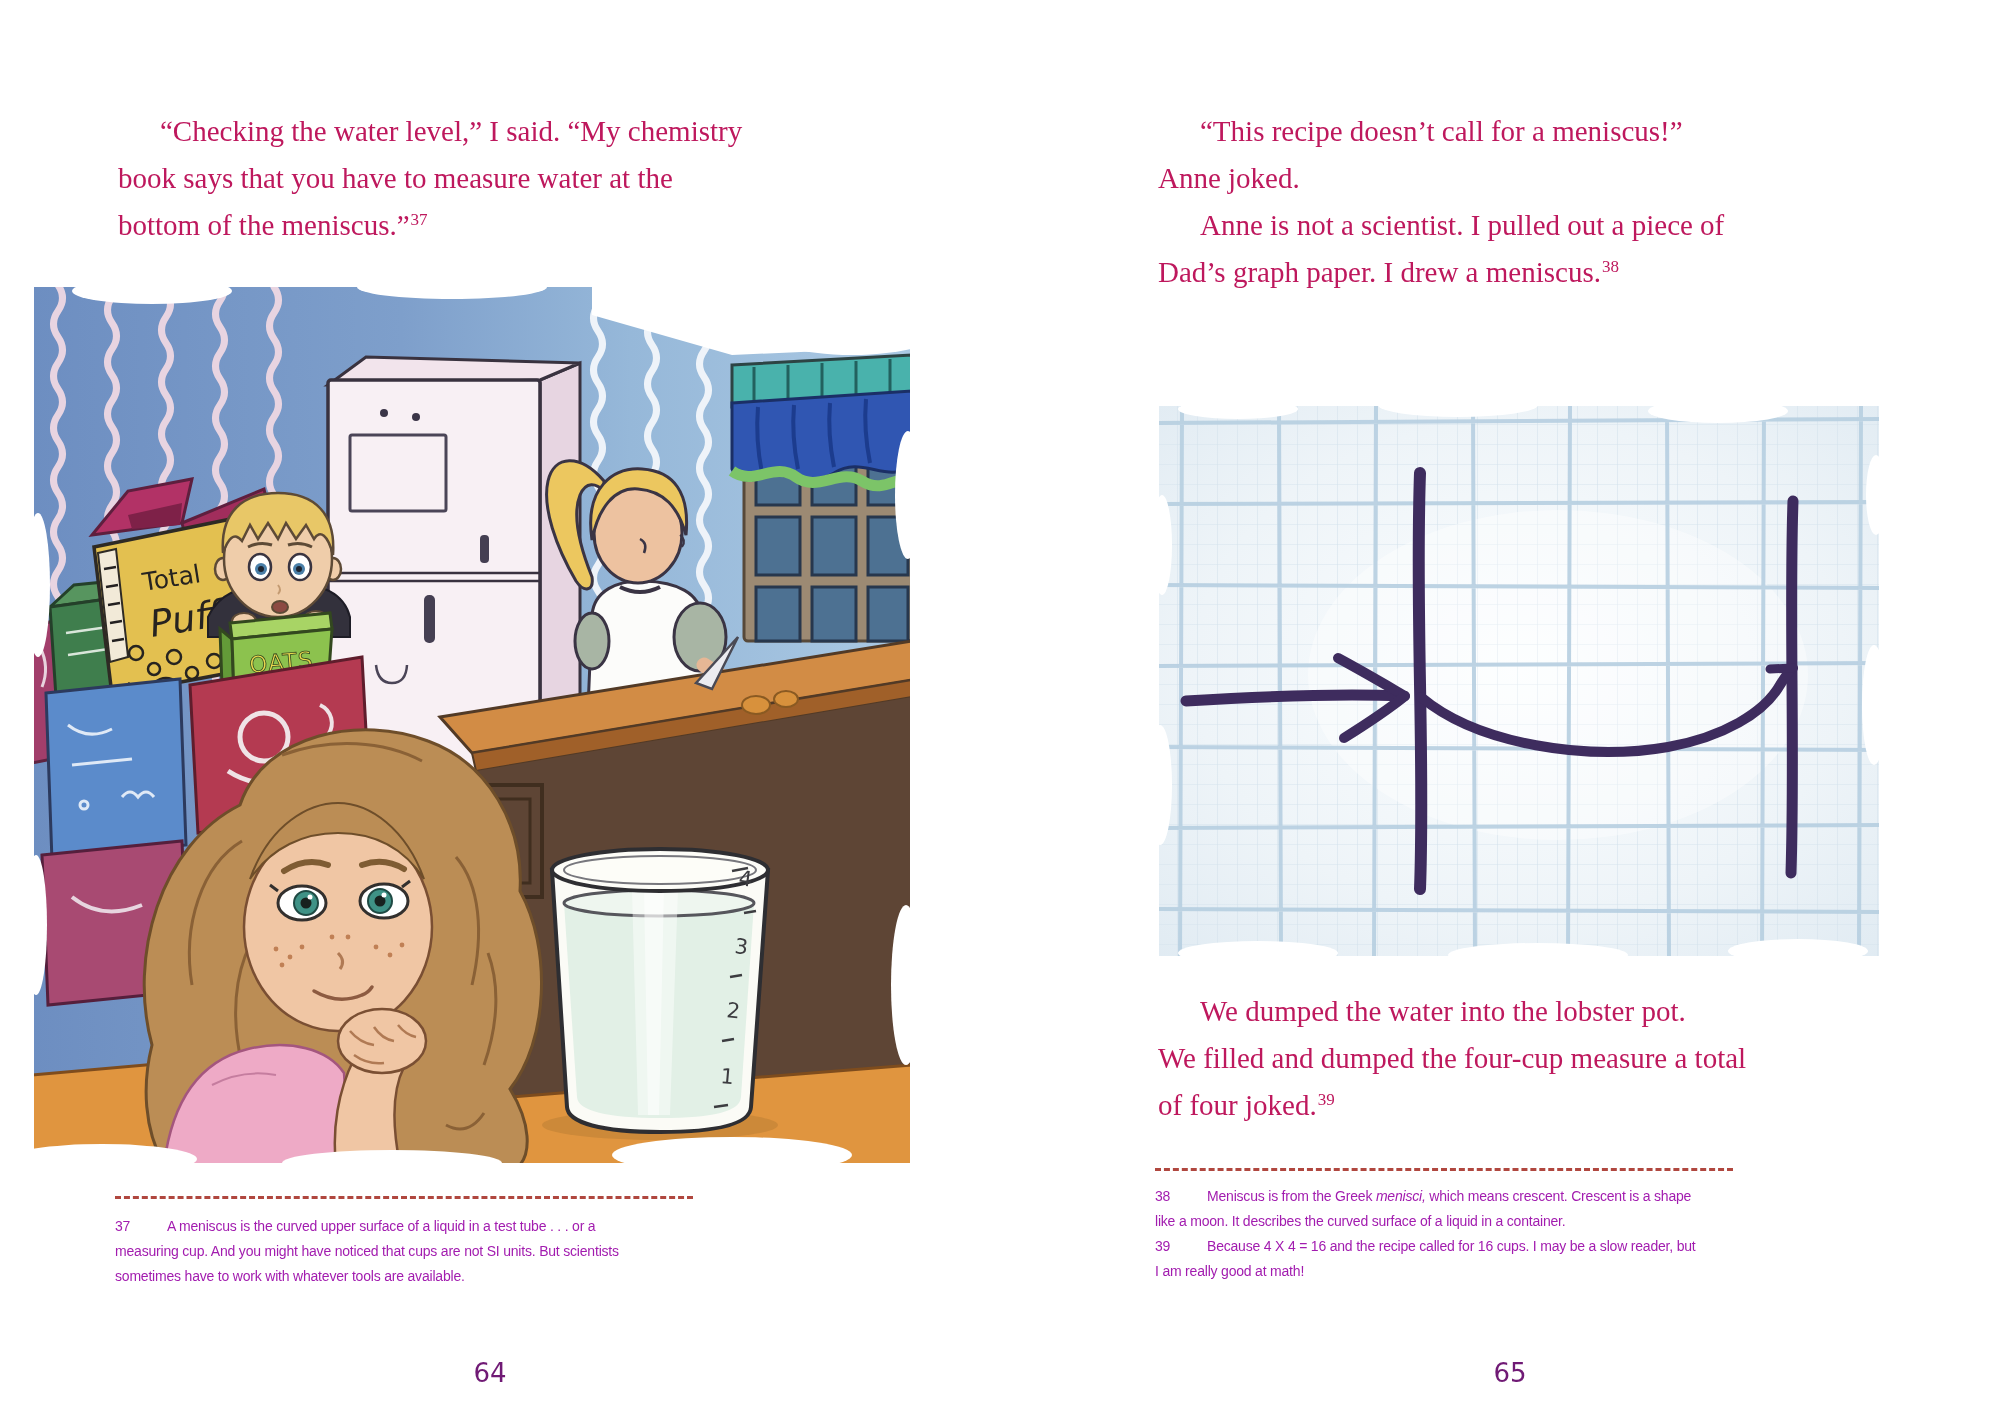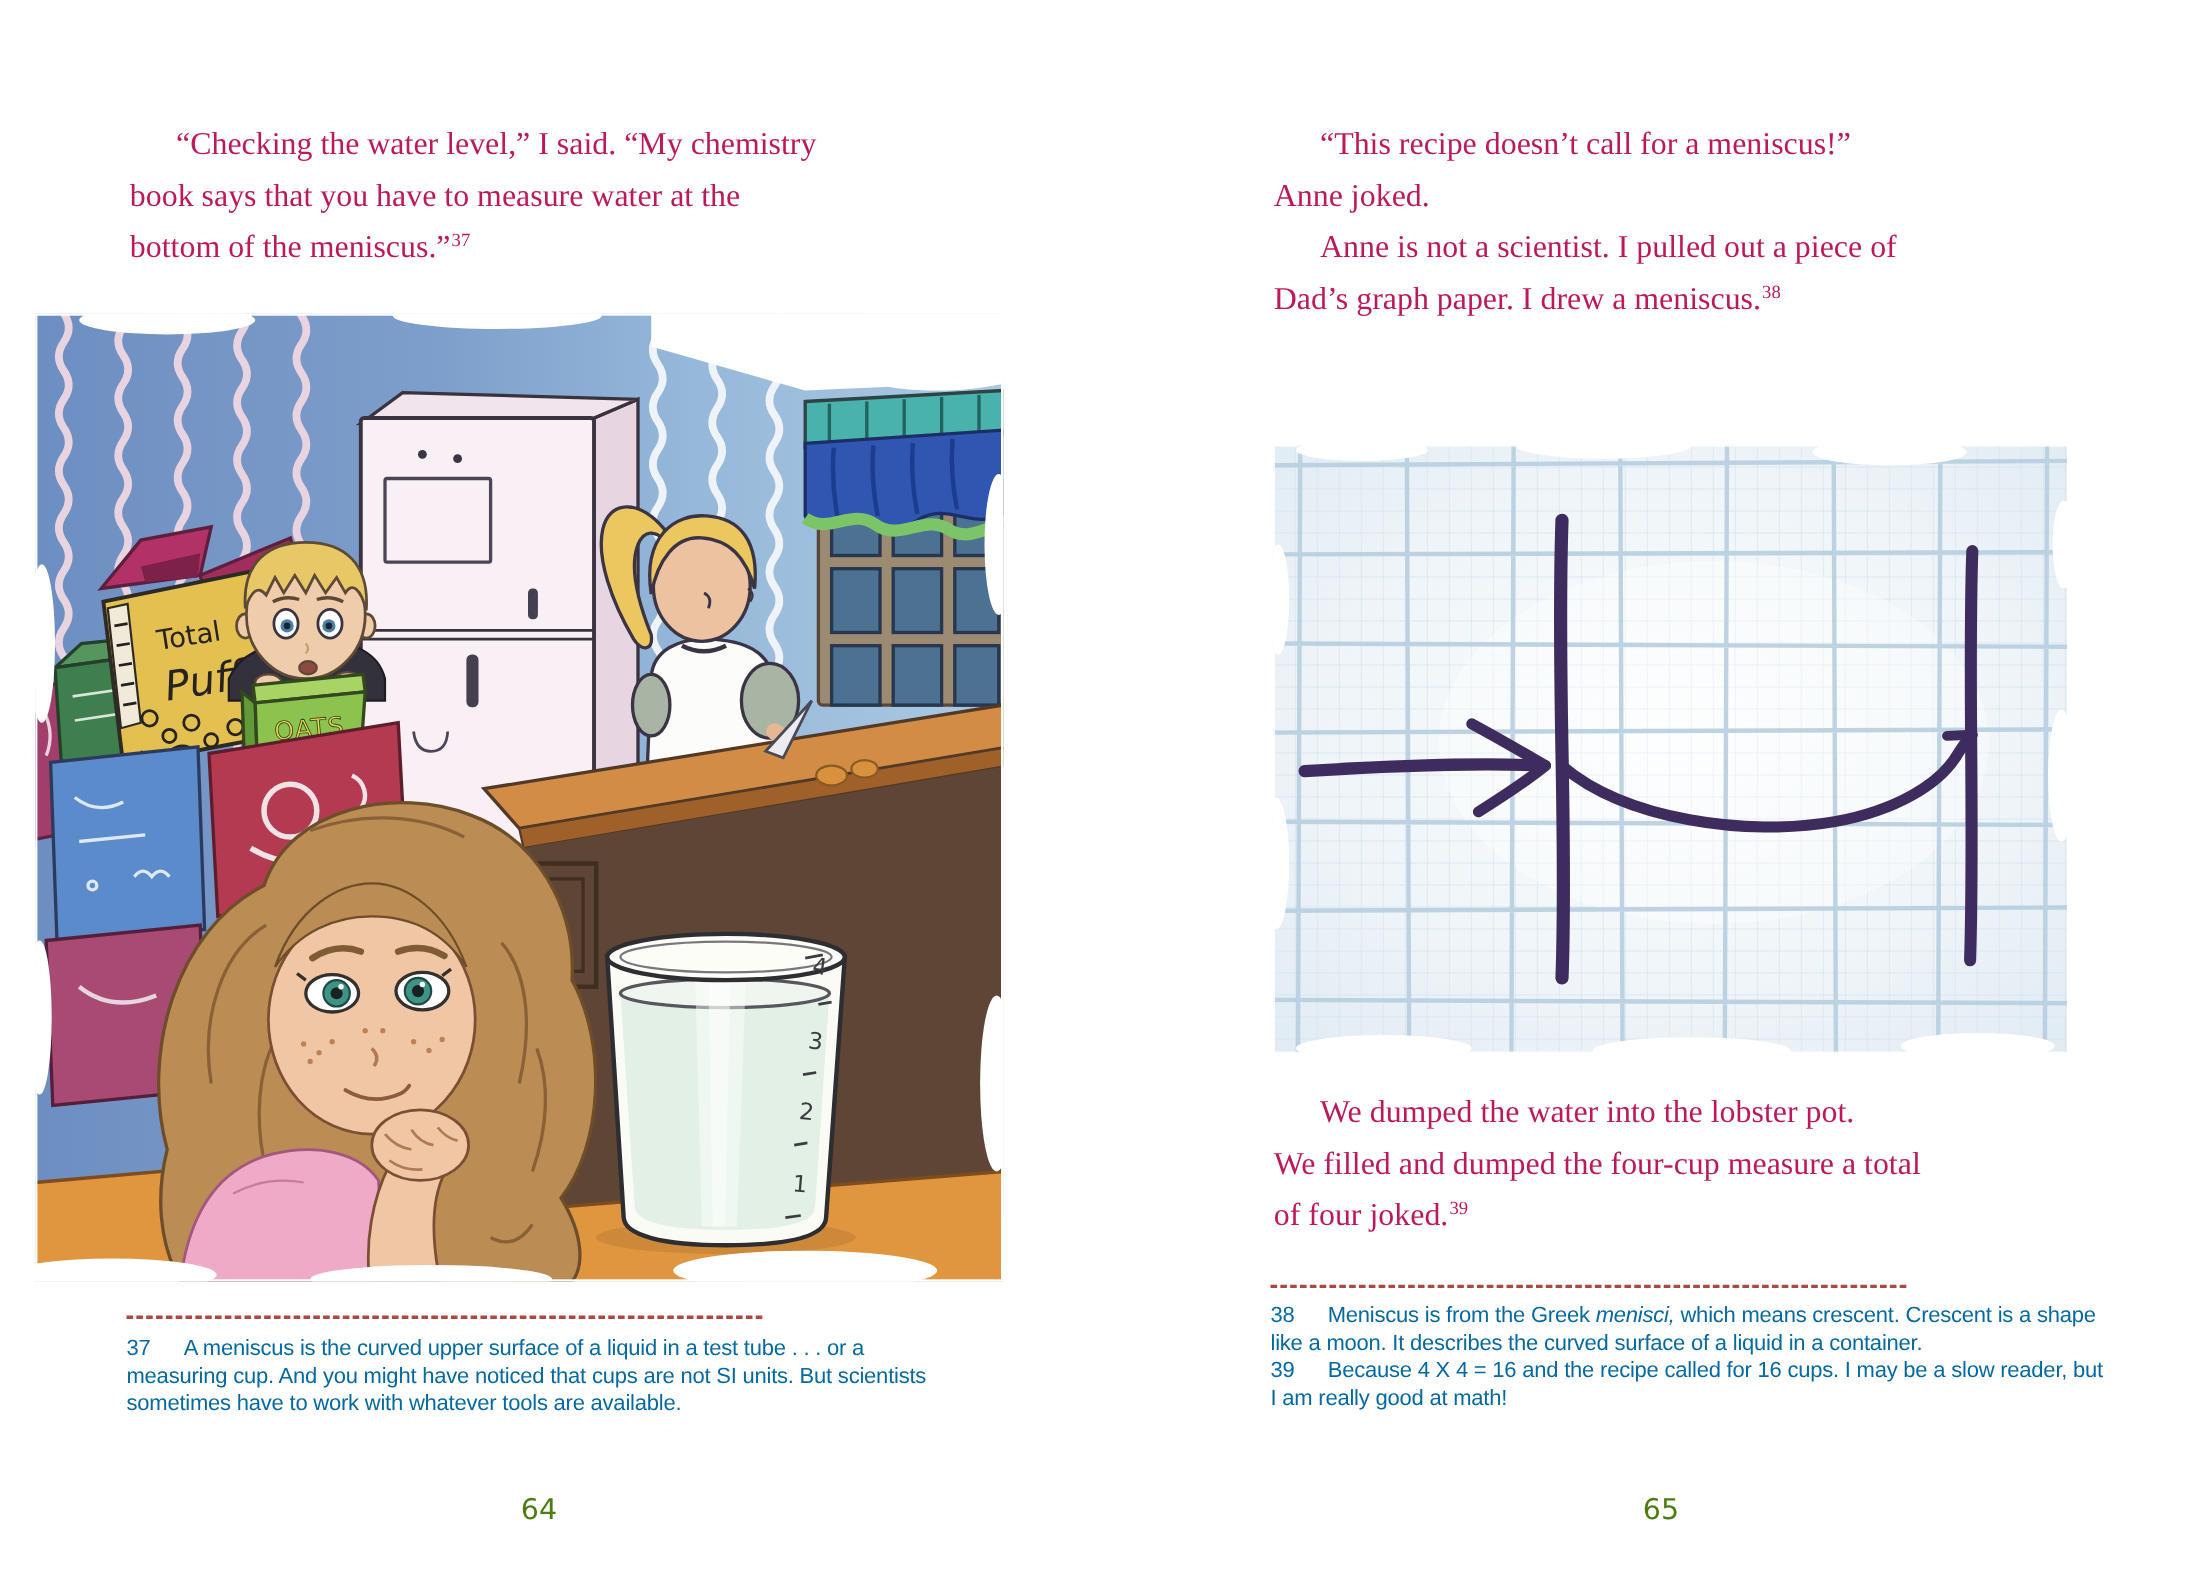--- a/index.html
+++ b/index.html
@@ -4,27 +4,27 @@
 <style>
   html,body { margin:0; padding:0; background:#ffffff; }
   #spread {
     position:relative; width:2000px; height:1428px; background:#ffffff;
     font-family:"Liberation Serif", serif; overflow:hidden;
   }
   .bodytext { position:absolute; color:#be185d; font-size:29px; line-height:47px; white-space:nowrap; }
   .bodytext .line { height:47px; }
   .indent { padding-left:42px; }
   .sup { font-size:17px; position:relative; top:-10px; margin-left:1px; }
-  .fn { position:absolute; font-family:"Liberation Sans", sans-serif; font-size:20px; line-height:25px;
-        color:#0369a1; white-space:nowrap; letter-spacing:-0.2px; }
+  .fn { position:absolute; font-family:"Liberation Sans", sans-serif; font-size:14px; line-height:25px;
+        color:#a21caf; white-space:nowrap; letter-spacing:-0.2px; }
   .fn .fnum { display:inline-block; width:52px; }
   .fn .it { font-style:italic; }
   .fnrule { position:absolute; width:578px; height:0; border-top:3px dashed #b0473f; }
   .pgnum { position:absolute; width:70px; text-align:center; font-family:"DejaVu Sans", sans-serif;
-           font-size:26px; color:#4d7c0f; }
+           font-size:26px; color:#701a75; }
   .illus { position:absolute; }
   svg text { font-family:"DejaVu Sans", sans-serif; }
 </style>
 </head>
 <body>
 
 <div id="spread">
 
   <div>
 

